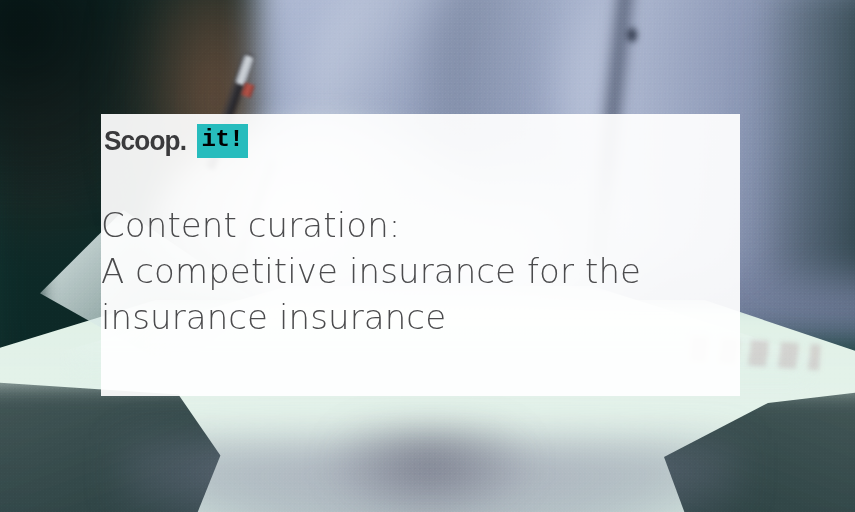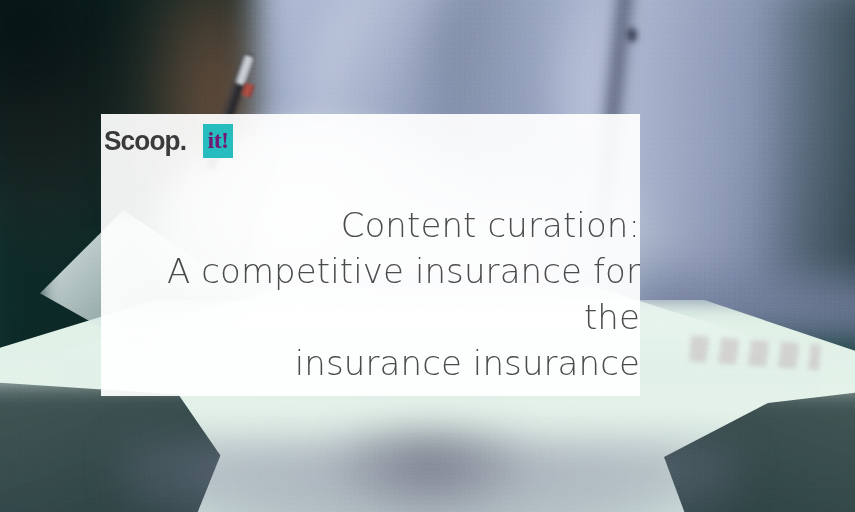--- a/index.html
+++ b/index.html
@@ -206,21 +206,21 @@
     background-size: 3px 3px, 5px 5px;
     background-position: 0 0, 2px 1px;
     mix-blend-mode: overlay;
   }
 
   
   #card {
     position: absolute;
     left: 101px;
     top: 114px;
-    width: 539px;
+    width: 639px;
     height: 282px;
     background: rgba(255,255,255,0.93);
     box-sizing: border-box;
   }
 
   
   #logo {
     position: absolute;
     left: 0px;
     top: 4px;
@@ -232,39 +232,39 @@
     font-family: "Liberation Sans", sans-serif;
     font-weight: 700;
     font-size: 27px;
     letter-spacing: -0.9px;
     color: #3a3a3c;
     line-height: 1;
     transform: scaleX(0.97);
     transform-origin: left center;
   }
   #logo-badge {
-    margin-left: 14px;
+    margin-left: 8px;
     background: #27bcbd;
-    color: #701a75;
-    font-family: Liberation Serif, serif;
+    color: #000000;
+    font-family: Liberation Mono, monospace;
     font-weight: 700;
     font-size: 24px;
     letter-spacing: -0.6px;
     line-height: 1;
     padding: 4px 5px 6px 5px;
     display: inline-block;
   }
 
   
   #headline {
     position: absolute;
     left: 0;
     right: 0;
     top: 88px;
-    text-align: right;
+    text-align: left;
     color: #4b4b4d;
     font-family: "DejaVu Sans", sans-serif;
     font-weight: 300;
     font-size: 34px;
     line-height: 46px;
     letter-spacing: 0.1px;
   }
   #headline .ln { display: block; }
 </style>
 </head>

